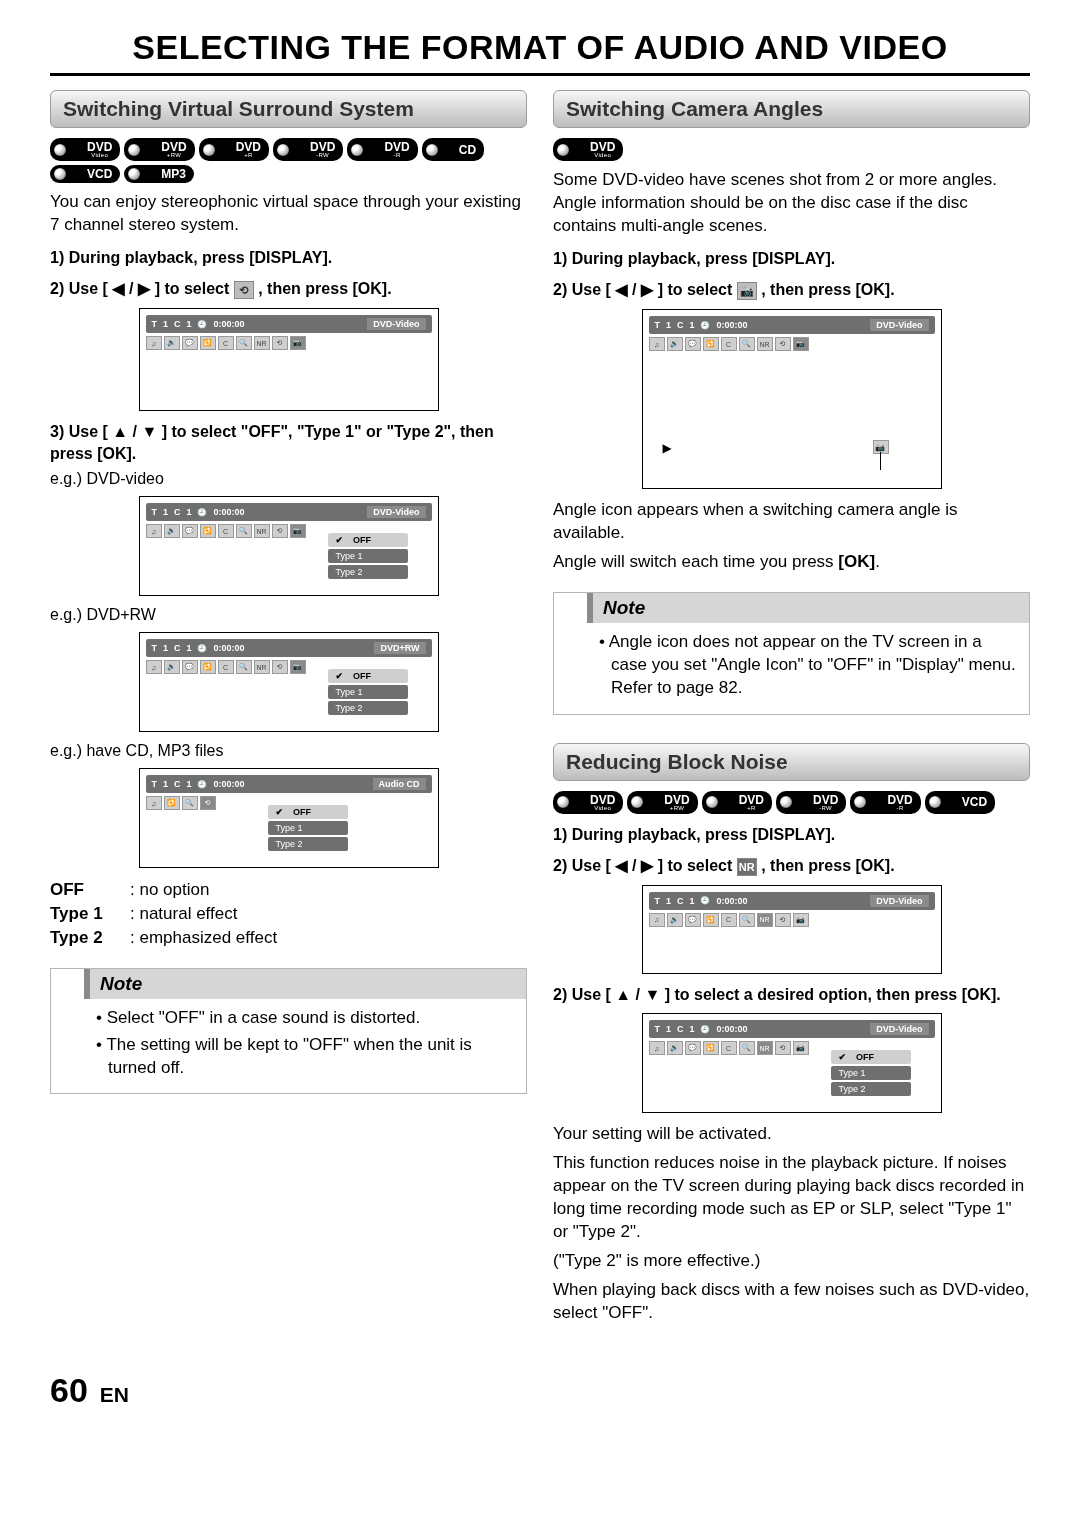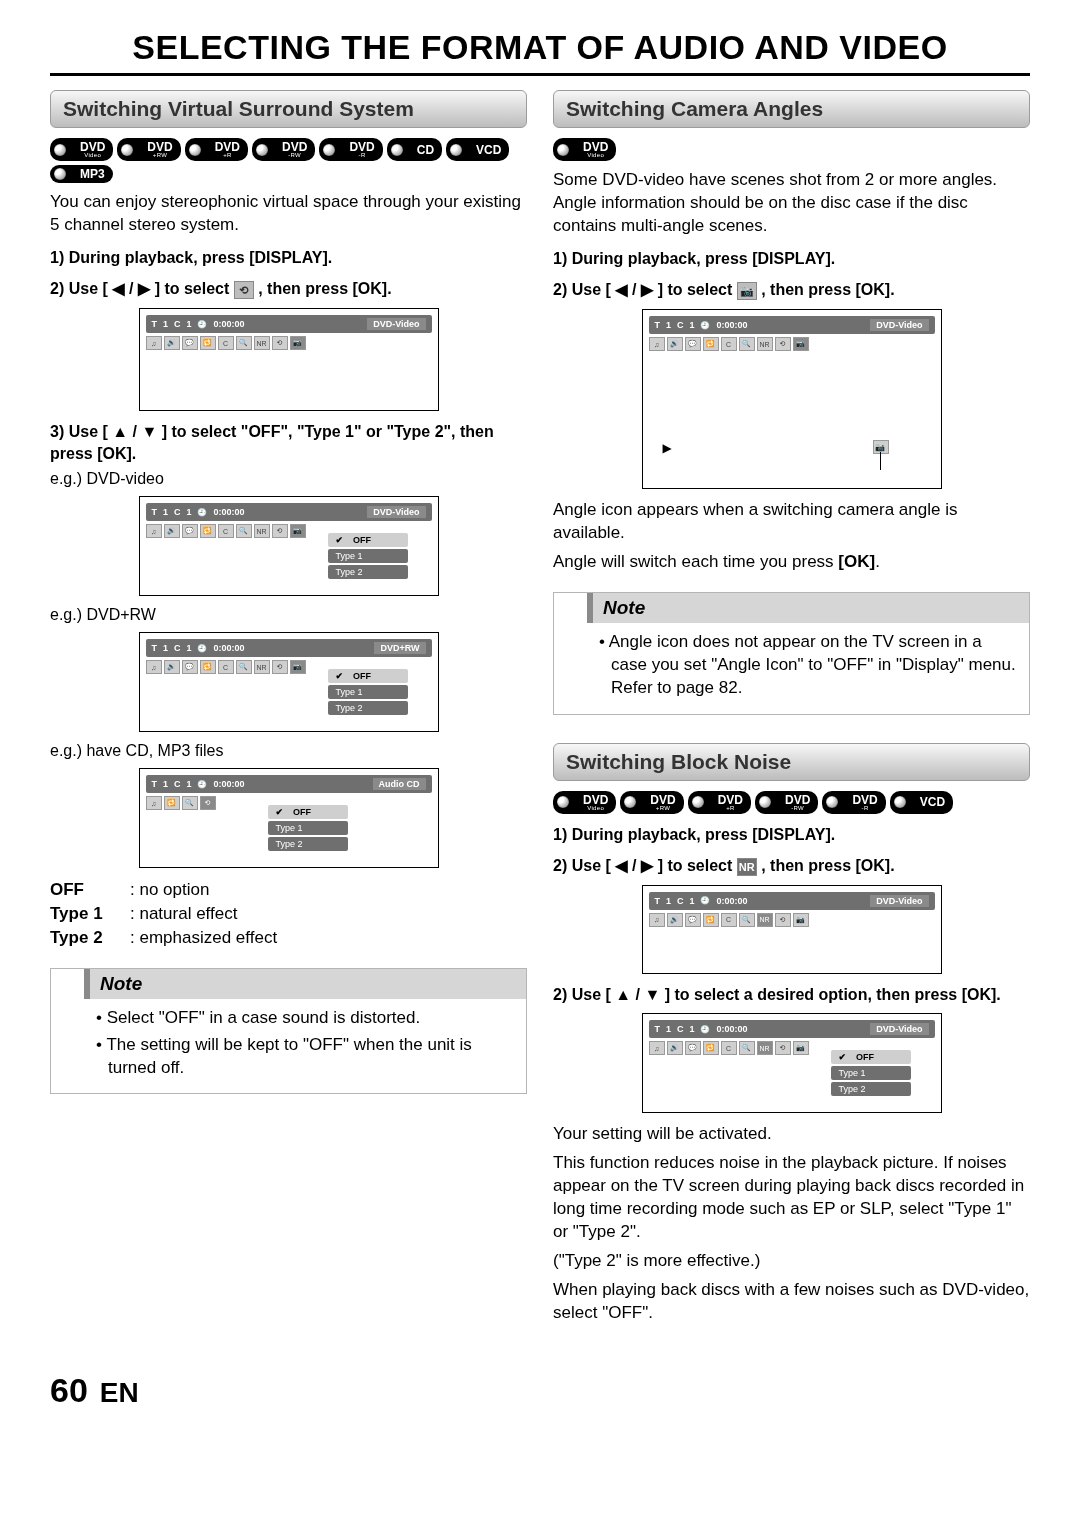--- a/index.html
+++ b/index.html
@@ -3,21 +3,21 @@
 <meta charset="utf-8">
 <style>
   * { box-sizing: border-box; margin: 0; padding: 0; }
   body { background: #fff; font-family: Arial, Helvetica, sans-serif; color: #000; width: 1080px; }
   .page { padding: 24px 50px 30px; }
   .page-title { font-size: 34px; font-weight: bold; text-align: center; letter-spacing: 0.5px; padding: 4px 0 6px; border-bottom: 3px solid #000; margin-bottom: 14px; }
   .columns { display: flex; gap: 26px; }
   .col { flex: 1; min-width: 0; }
   .section-head { background: linear-gradient(#f7f7f7,#d9d9d9,#bcbcbc); border: 1px solid #9c9c9c; border-radius: 6px; padding: 6px 12px; font-size: 21px; font-weight: bold; color: #333; margin-bottom: 10px; }
   .media-row { display: flex; flex-wrap: wrap; gap: 4px; margin-bottom: 8px; }
-  .media-pill { display: inline-flex; align-items: center; background: #000; color: #fff; border-radius: 10px; padding: 3px 8px 3px 4px; font-size: 11px; font-weight: bold; line-height: 1; gap: 14px; }
+  .media-pill { display: inline-flex; align-items: center; background: #000; color: #fff; border-radius: 10px; padding: 3px 8px 3px 4px; font-size: 11px; font-weight: bold; line-height: 1; gap: 21px; }
   .media-pill .disc-icon { width: 12px; height: 12px; border-radius: 50%; background: radial-gradient(circle at 30% 30%, #fff 0 25%, #bbb 60%, #888); box-shadow: inset 0 0 1px #000; }
   .media-pill .lbl { display: flex; flex-direction: column; align-items: center; }
   .media-pill .lbl .main { font-size: 12px; }
   .media-pill .lbl .sub { font-size: 6px; font-weight: normal; margin-top: -1px; letter-spacing: 0.3px; }
   p.body { font-size: 17px; line-height: 1.35; margin: 6px 0; }
   .step { font-size: 16px; line-height: 1.35; margin: 10px 0 6px; font-weight: bold; }
   .step .inline-icon { display: inline-flex; align-items: center; justify-content: center; vertical-align: middle; width: 20px; height: 18px; background: #bdbdbd; border: 1px solid #888; font-size: 11px; font-weight: bold; color: #333; }
   .arrow { font-family: inherit; }
   .osd-wrap { display: flex; justify-content: center; margin: 8px 0 10px; }
   .osd { width: 300px; border: 1px solid #000; background: #fff; padding: 6px; font-size: 9px; }
@@ -43,21 +43,21 @@
   .note-head { background: #d6d6d6; border-left: 6px solid #8a8a8a; font-style: italic; font-weight: bold; font-size: 19px; padding: 4px 10px; }
   .note-ul { list-style: none; padding: 8px 12px 10px; font-size: 17px; line-height: 1.35; }
   .note-ul li { text-indent: -12px; padding-left: 12px; margin-bottom: 4px; }
   .note-ul li::before { content: "• "; }
   .angle-annot { display:flex; justify-content:center; align-items:flex-start; gap:6px; position:relative; }
   .angle-indicator { position:absolute; bottom:34px; right:52px; width:16px; height:14px; background:#cfcfcf; border:1px solid #999; font-size:8px; display:flex; align-items:center; justify-content:center; }
   .angle-line { position:absolute; bottom:18px; right:60px; width:1px; height:18px; background:#000; }
   .play-tri { position:absolute; bottom:33px; left:20px; font-size:12px; }
   .footer { margin-top: 40px; display: flex; align-items: baseline; gap: 12px; }
   .footer .pn { font-size: 34px; font-weight: bold; }
-  .footer .lang { font-size: 28px; font-weight: bold; }
+  .footer .lang { font-size: 21px; font-weight: bold; }
 </style>
 </head>
 <body>
 
 <div class="page">
   <div class="page-title">SELECTING THE FORMAT OF AUDIO AND VIDEO</div>
 
   <div class="columns">
 
     <div class="col">
@@ -110,21 +110,21 @@
               <span class="main">VCD</span>
             </span>
           </span>
           <span class="media-pill">
             <span class="disc-icon"></span>
             <span class="lbl">
               <span class="main">MP3</span>
             </span>
           </span>
         </div>
-      <p class="body">You can enjoy stereophonic virtual space through your existing 5 channel stereo system.</p>
+      <p class="body">You can enjoy stereophonic virtual space through your existing 7 channel stereo system.</p>
       <div class="step">1) During playback, press [DISPLAY].</div>
       <div class="step">
         <span>2) Use [ </span><span class="arrow">◀ / ▶</span><span> ] to select </span><span class="inline-icon">⟲</span><span> , then press [OK].</span>
       </div>
 
       <div class="osd-wrap">
           <div class="osd">
         <div class="osd-top">
           <div class="tleft">
             <span class="tchunk">T</span>
@@ -343,21 +343,21 @@
 
       <div class="note-box">
         <div class="note-head">Note</div>
         <ul class="note-ul" id="note-rtop">
             <li>Angle icon does not appear on the TV screen in a case you set "Angle Icon" to "OFF" in "Display" menu. Refer to page 82.</li>
           </ul>
       </div>
 
       <div style="height:28px"></div>
 
-      <div class="section-head">Switching Block Noise</div>
+      <div class="section-head">Reducing Block Noise</div>
       <div class="media-row" id="media-rbot">
           <span class="media-pill">
             <span class="disc-icon"></span>
             <span class="lbl">
               <span class="main">DVD</span>
               <span class="sub">Video</span>
             </span>
           </span>
           <span class="media-pill">
             <span class="disc-icon"></span>

